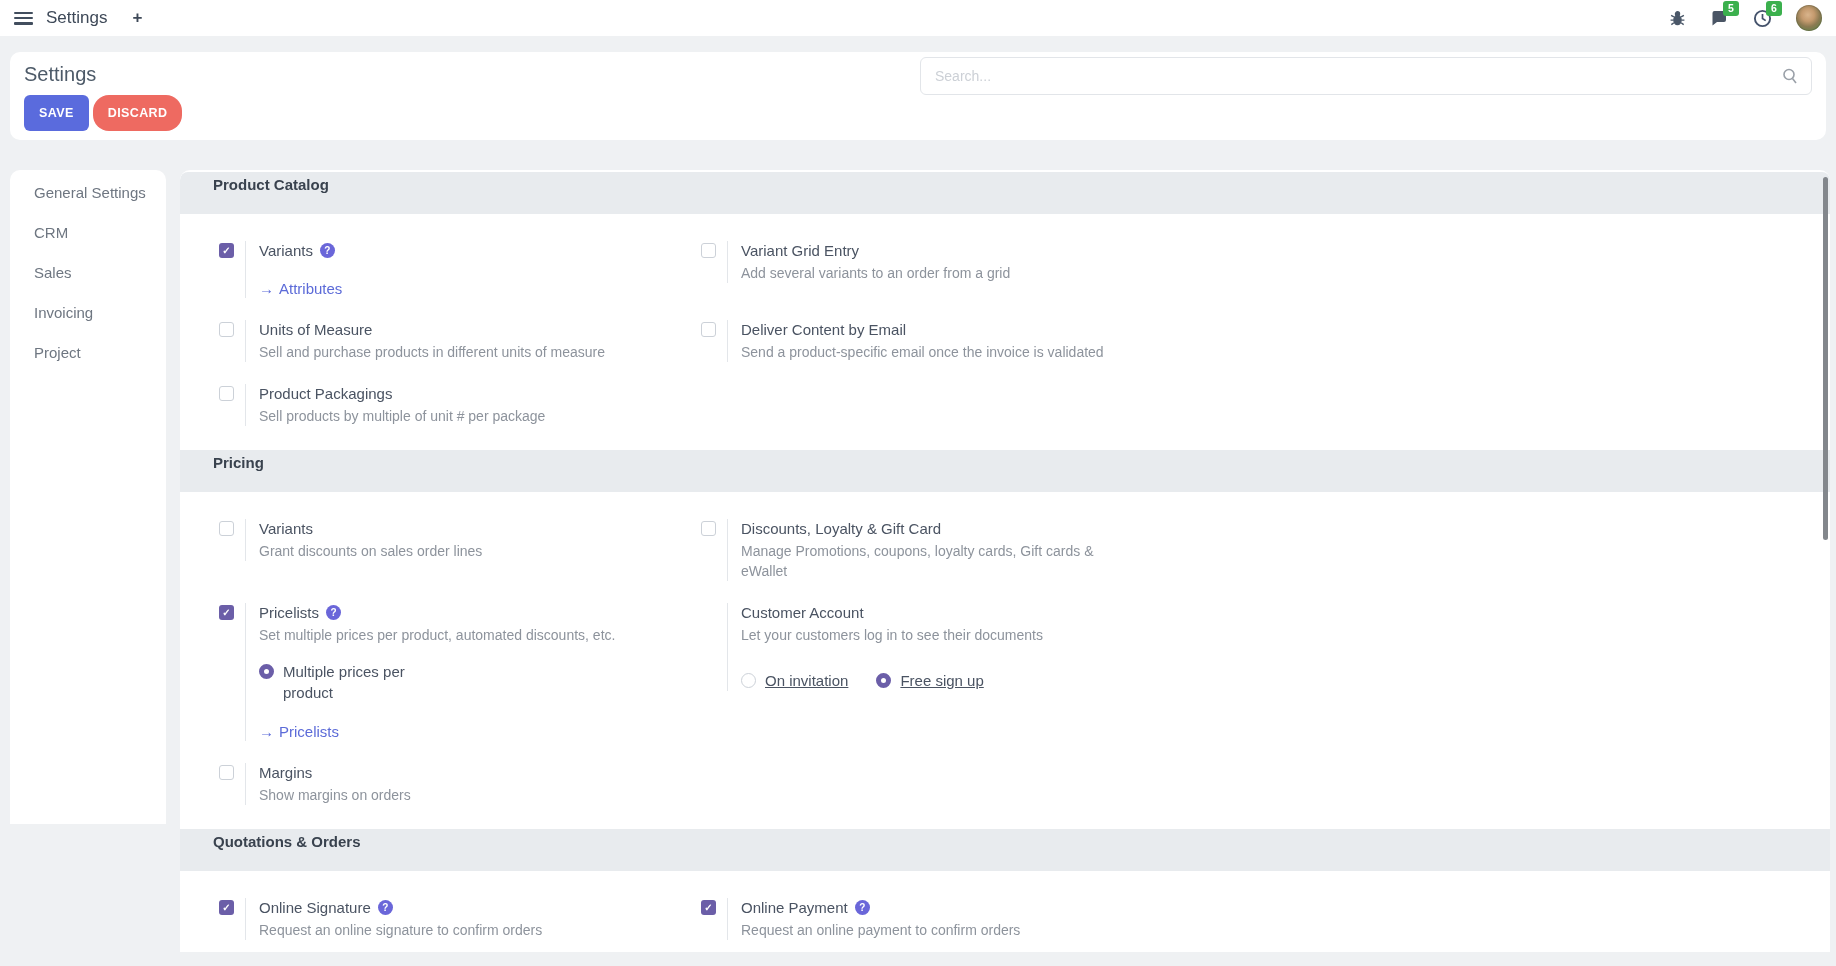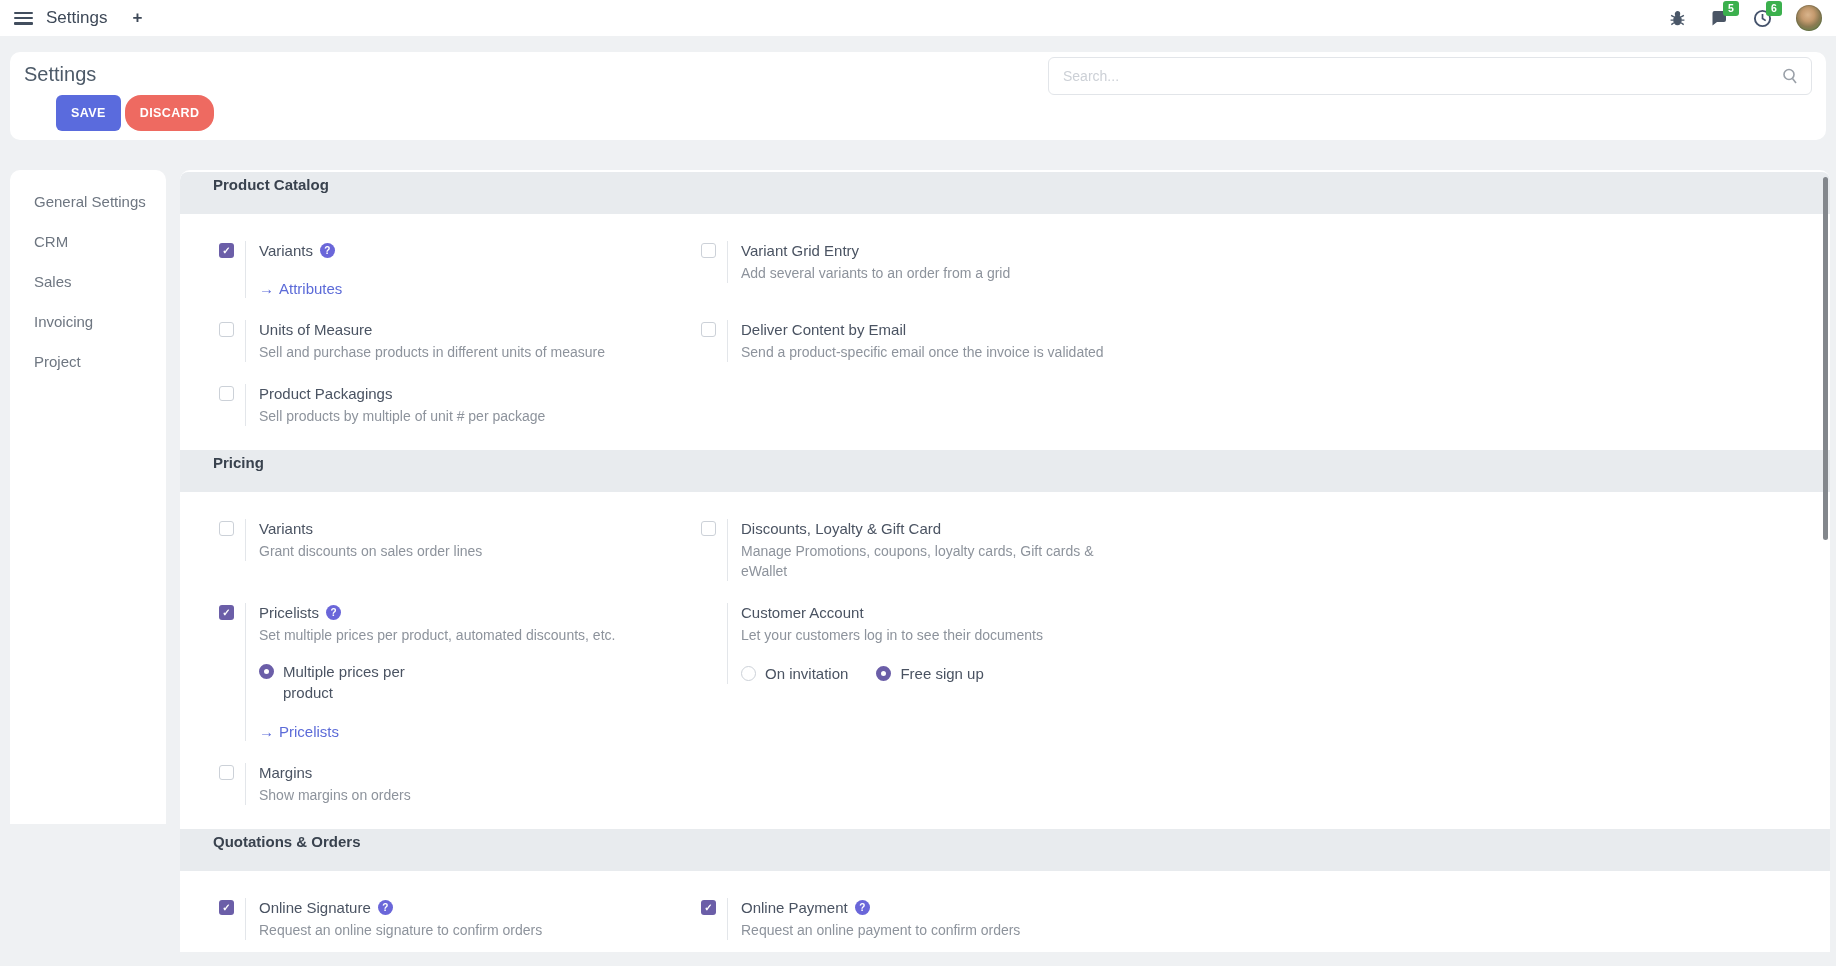--- a/index.html
+++ b/index.html
@@ -38,37 +38,37 @@
     position: absolute; left: 10px; top: 52px; width: 1816px; height: 88px;
     background: #fff; border-radius: 10px; padding: 11px 14px;
   }
   .page-title { font-size: 20px; color: #4d5a68; font-weight: 400; }
   .btn-row { margin-top: 9px; display: flex; gap: 4px; }
   .btn {
     border: none; border-radius: 6px; color: #fff; font-family: inherit;
     font-size: 12.5px; font-weight: 600; letter-spacing: .4px;
     padding: 11px 15px; cursor: pointer;
   }
-  .btn-save { background: #5a6bdd; margin-left: 32px; }
+  .btn-save { background: #5a6bdd; }
   .btn-discard { background: #ee6a61; border-radius: 16px; }
   .searchbox {
-    position: absolute; right: 14px; top: 5px; width: 764px; height: 38px;
+    position: absolute; right: 14px; top: 5px; width: 892px; height: 38px;
   }
   .searchbox input {
     width: 100%; height: 100%; border: 1px solid #e2e5e9; border-radius: 6px;
     padding: 0 42px 0 14px; font-size: 14px; font-family: inherit; color: #495057;
     outline: none; background: #fff;
   }
   .searchbox input::placeholder { color: #ccd0d6; }
   .search-icon { position: absolute; right: 13px; top: 10px; line-height: 0; cursor: pointer; }
 
   
   .sidebar {
     position: absolute; left: 10px; top: 170px; width: 156px; height: 654px;
-    background: #fff; border-radius: 10px 10px 0 0; padding-top: 12px;
+    background: #fff; border-radius: 10px 10px 0 0; padding-top: 3px;
   }
   .side-item { height: 40px; line-height: 40px; padding-left: 24px; font-size: 15px; color: #6e7681; cursor: pointer; white-space: nowrap; }
 
   
   .main {
     position: absolute; left: 180px; top: 170px; width: 1650px; height: 782px;
     background: #fff; border-radius: 10px 10px 0 0; overflow: hidden;
   }
   .scroll-thumb {
     position: absolute; right: 2px; top: 7px; width: 5px; height: 363px;
@@ -95,21 +95,21 @@
   .s-title { font-size: 15px; color: #4a5362; line-height: 19px; display: flex; align-items: center; gap: 7px; cursor: pointer; }
   .help {
     width: 15px; height: 15px; border-radius: 50%; background: #6a66d9; color: #fff;
     font-size: 10px; font-weight: 700; display: inline-flex; align-items: center;
     justify-content: center; cursor: pointer; flex: none;
   }
   .s-desc { font-size: 14px; color: #8d939c; line-height: 20px; margin-top: 3px; max-width: 400px; }
   .s-link { margin-top: 20px; font-size: 15px; color: #5c6bd8; display: inline-flex; align-items: center; gap: 5px; cursor: pointer; }
   .arrow { font-weight: 700; font-size: 15px; }
   .radios-v { margin-top: 16px; display: flex; flex-direction: row; gap: 7px; }
-  .radios-h { margin-top: 18px; display: flex; gap: 28px; }
+  .radios-h { margin-top: 25px; display: flex; gap: 28px; text-decoration: underline; }
   .radio-item { display: flex; gap: 9px; font-size: 15px; color: #4a5362; line-height: 21px; cursor: pointer; }
   .radio-item .lbl-narrow { max-width: 152px; }
   .radio { width: 15px; height: 15px; border-radius: 50%; flex: none; margin-top: 3px; background: #fff; cursor: pointer; }
   .radio.off { border: 1.5px solid #ccd1d8; }
   .radio.on { border: 5px solid #6b5ea8; }
 </style>
 </head>
 <body>
 
 <div class="navbar">

